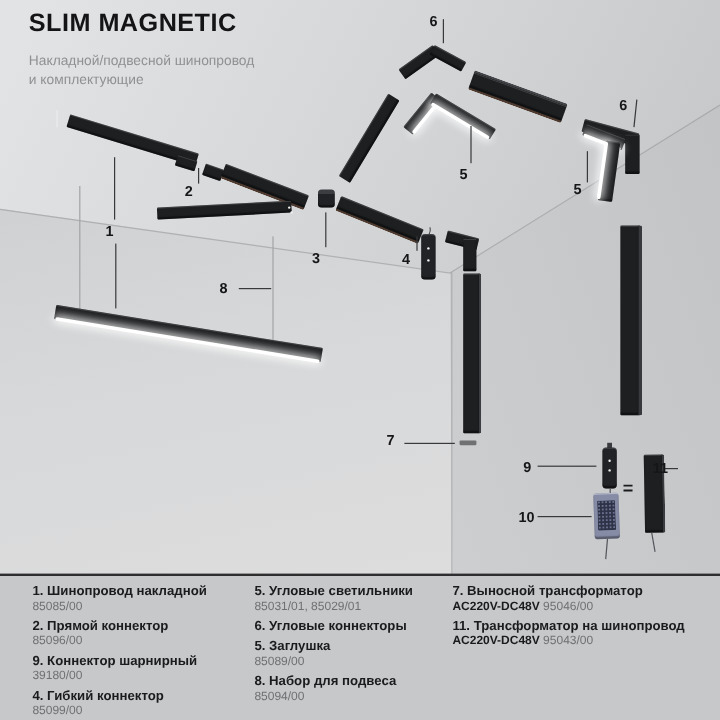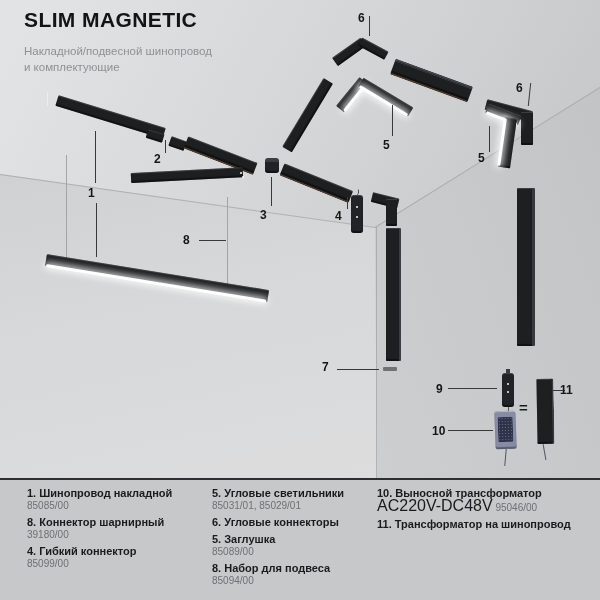--- a/index.html
+++ b/index.html
@@ -43,21 +43,21 @@
         background-image:radial-gradient(#6a7190 .7px,transparent .9px);background-size:3px 3px;
         border-radius:1px;}
   .eq{position:absolute;font-weight:800;font-size:15px;color:#1a1a1c;}
   
   #divider{position:absolute;left:0;top:478px;width:600px;height:2px;background:#2e2e30;}
   #legend{position:absolute;left:0;top:480px;width:600px;height:120px;background:#c6c8ca;}
   .col{position:absolute;top:7px;}
   .li{margin-bottom:4px;}
   .li .t{font-size:11px;font-weight:700;color:#1a1b1d;line-height:13px;}
   .li .p{font-size:10px;color:#6e7072;line-height:12px;}
-  .li .pb{font-size:16px;font-weight:400;color:#1a1b1d;}
+  .li .pb{font-size:10px;font-weight:700;color:#1a1b1d;}
 </style>
 </head>
 <body>
 
 <div id="stage">
 
   <div class="plane" id="ceiling"></div>
   <div class="plane" id="wall-left"></div>
   <div class="plane" id="wall-right"></div>
   <div class="edge" style="left:0;top:173.5px;width:379px;transform:rotate(8.05deg);"></div>
@@ -149,35 +149,39 @@
       <div class="panel"></div>
     </div>
   <div class="wire" style="left:505px;top:449px;height:17px;background:#54555a;transform:rotate(5deg);"></div>
   <div class="hline" style="left:448px;top:430px;width:45px;"></div>
   <span class="lbl" style="left:432px;top:425px;">10</span>
 
   <span class="eq" style="left:519px;top:399px;">=</span>
   <div class="bar" style="left:537px;top:379px;width:15px;height:65px;transform:rotate(-1deg);border-right:2px solid #3a3b3e;"></div>
   <div class="wire" style="left:544px;top:444px;height:16px;background:#54555a;transform:rotate(-10deg);"></div>
   <div class="hline" style="left:553px;top:390px;width:12px;"></div>
-  <span class="lbl" style="left:560px;top:384px;">11</span>
+  <span class="lbl" style="left:544px;top:384px;">11</span>
 
   <div id="title">SLIM MAGNETIC</div>
   <div class="sub" style="top:43px;">Накладной/подвесной шинопровод</div>
   <div class="sub" style="top:59px;">и комплектующие</div>
 
   <div id="divider"></div>
   <div id="legend">
     <div class="col" style="left:27px;width:175px;">
       <div class="li">
         <div class="t">1. Шинопровод накладной</div>
         <div class="p">85085/00</div>
       </div>
       <div class="li">
-        <div class="t">8. Коннектор шарнирный</div>
+        <div class="t">2. Прямой коннектор</div>
+        <div class="p">85096/00</div>
+      </div>
+      <div class="li">
+        <div class="t">9. Коннектор шарнирный</div>
         <div class="p">39180/00</div>
       </div>
       <div class="li">
         <div class="t">4. Гибкий коннектор</div>
         <div class="p">85099/00</div>
       </div>
     </div>
     <div class="col" style="left:212px;width:160px;">
       <div class="li">
         <div class="t">5. Угловые светильники</div>
@@ -190,22 +194,23 @@
         <div class="t">5. Заглушка</div>
         <div class="p">85089/00</div>
       </div>
       <div class="li">
         <div class="t">8. Набор для подвеса</div>
         <div class="p">85094/00</div>
       </div>
     </div>
     <div class="col" style="left:377px;width:215px;">
       <div class="li">
-        <div class="t">10. Выносной трансформатор</div>
+        <div class="t">7. Выносной трансформатор</div>
         <div class="p"><span class="pb">AC220V-DC48V</span> <span>95046/00</span></div>
       </div>
       <div class="li">
         <div class="t">11. Трансформатор на шинопровод</div>
+        <div class="p"><span class="pb">AC220V-DC48V</span> <span>95043/00</span></div>
       </div>
     </div>
   </div>
 
 </div>
 
 </body></html>

